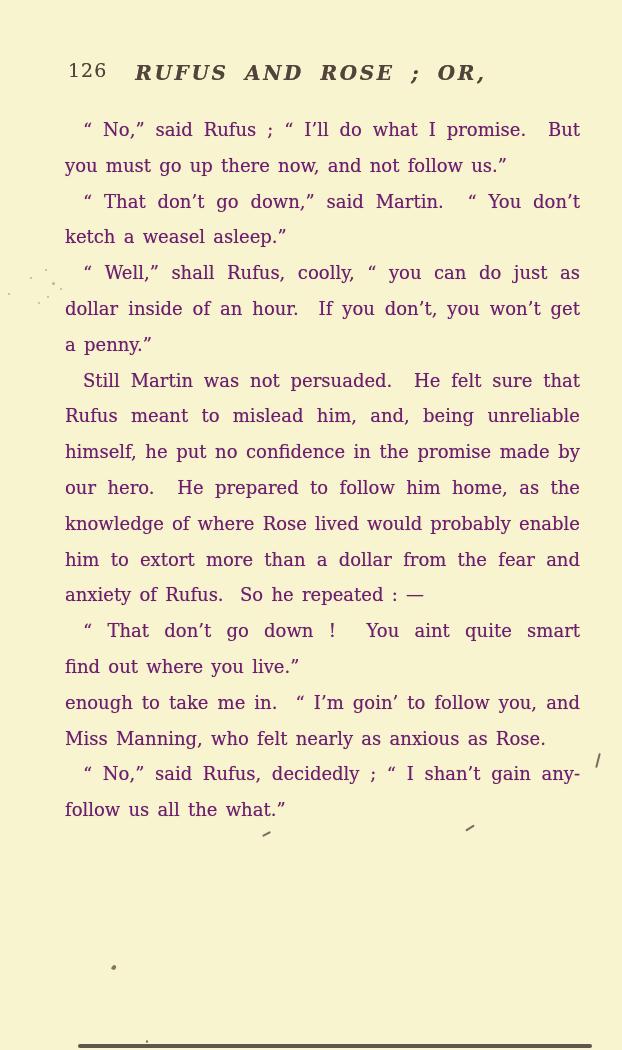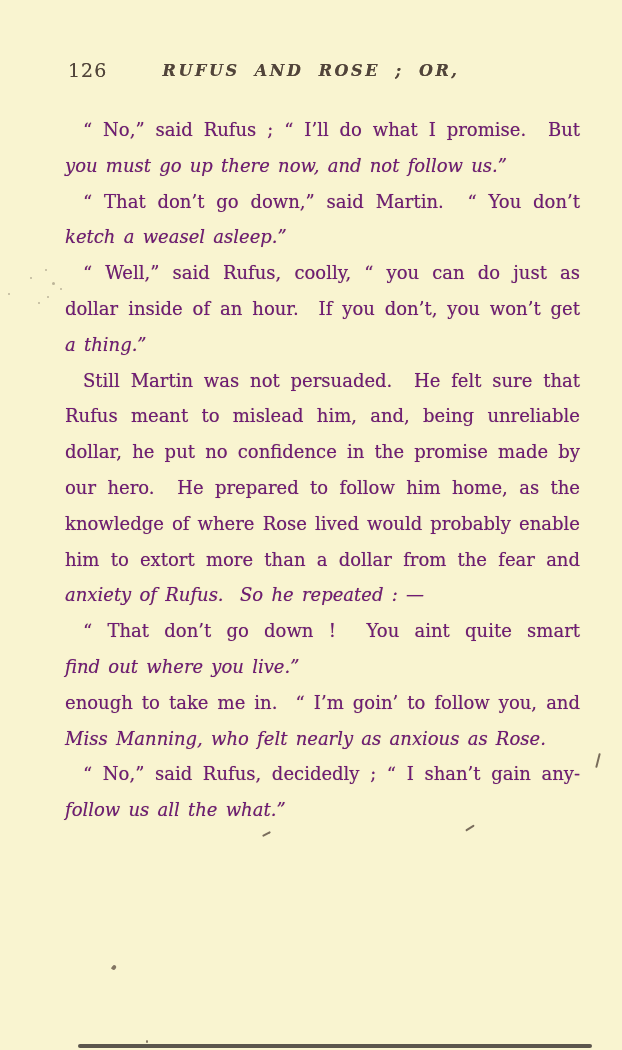--- a/index.html
+++ b/index.html
@@ -32,21 +32,21 @@
     letter-spacing: 1px;
     color: #50433a;
     text-shadow: 0 0 0.6px rgba(80, 66, 52, 0.65);
   }
   .running-title {
     position: absolute;
     left: 40px;
     right: 40px;
     top: 2px;
     text-align: center;
-    font-size: 16px;
+    font-size: 20px;
     font-style: italic;
     font-weight: bold;
     letter-spacing: 2.6px;
     word-spacing: 7px;
     color: #51443a;
     text-shadow: 0 0 0.6px rgba(80, 66, 52, 0.7);
   }
   
   .body-text {
     position: absolute;
@@ -63,21 +63,20 @@
     white-space: normal;
     overflow: visible;
     color: #701a75;
     text-shadow: 0 0 0.7px rgba(78, 64, 51, 0.6);
   }
   .line.indent { text-indent: 18px; }
   .line.last {
     text-align: left;
     text-align-last: left;
     word-spacing: 2.5px;
-    font-style: italic;
   }
   
   .artifact { position: absolute; background: #5a4b3e; }
   .speck { border-radius: 50%; opacity: 0.38; }
   .speck.dark { opacity: 0.75; }
   .stroke { opacity: 0.8; border-radius: 1px; }
   .comma-blot {
     border-radius: 60% 60% 60% 10%;
     transform: rotate(38deg);
     opacity: 0.75;
@@ -101,26 +100,26 @@
   <div class="running-head">
     <span class="page-number">126</span>
     <span class="running-title">RUFUS AND ROSE ; OR,</span>
   </div>
 
   <div class="body-text">
     <div class="line indent">“ No,” said Rufus ; “ I’ll do what I promise.&nbsp; But</div>
     <div class="line last">you must go up there now, and not follow us.”</div>
     <div class="line indent">“ That don’t go down,” said Martin.&nbsp; “ You don’t</div>
     <div class="line last">ketch a weasel asleep.”</div>
-    <div class="line indent">“ Well,” said Rufus, coolly, “ you can do just as</div>
+    <div class="line indent">“ Well,” shall Rufus, coolly, “ you can do just as</div>
     <div class="line">dollar inside of an hour.&nbsp; If you don’t, you won’t get</div>
-    <div class="line last">a thing.”</div>
+    <div class="line last">a penny.”</div>
     <div class="line indent">Still Martin was not persuaded.&nbsp; He felt sure that</div>
     <div class="line">Rufus meant to mislead him, and, being unreliable</div>
-    <div class="line">dollar, he put no confidence in the promise made by</div>
+    <div class="line">himself, he put no confidence in the promise made by</div>
     <div class="line">our hero.&nbsp; He prepared to follow him home, as the</div>
     <div class="line">knowledge of where Rose lived would probably enable</div>
     <div class="line">him to extort more than a dollar from the fear and</div>
     <div class="line last">anxiety of Rufus.&nbsp; So he repeated : —</div>
     <div class="line indent">“ That don’t go down !&nbsp; You aint quite smart</div>
     <div class="line last">find out where you live.”</div>
     <div class="line">enough to take me in.&nbsp; “ I’m goin’ to follow you, and</div>
     <div class="line last">Miss Manning, who felt nearly as anxious as Rose.</div>
     <div class="line indent">“ No,” said Rufus, decidedly ; “ I shan’t gain any-</div>
     <div class="line last">follow us all the what.”</div>

